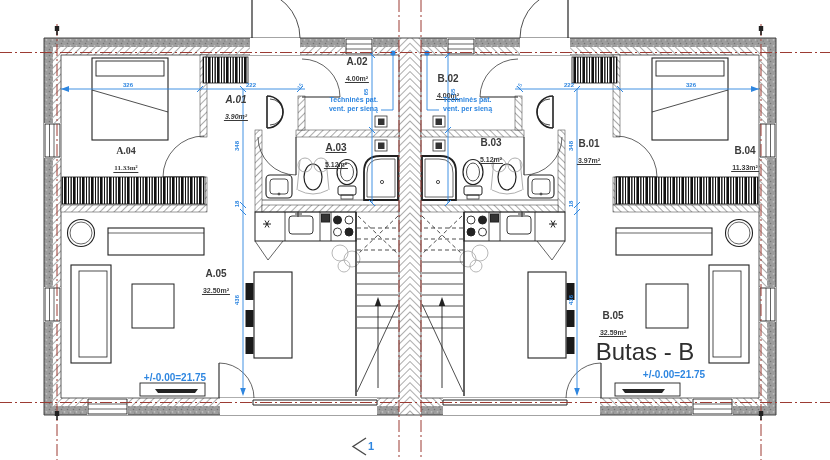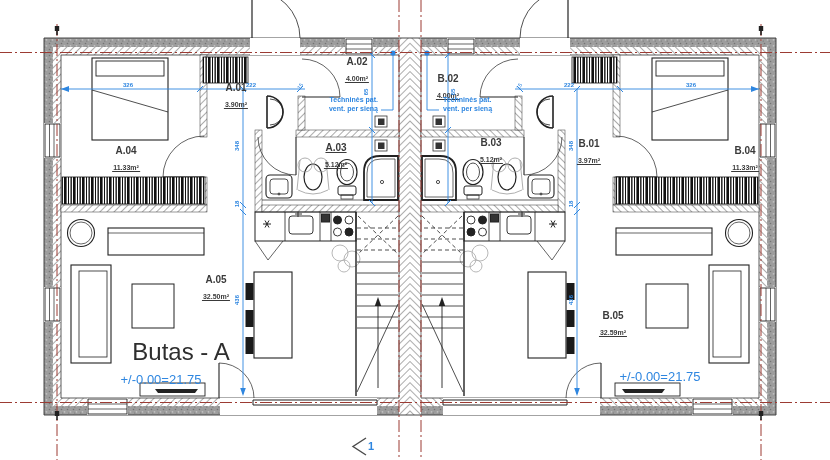--- a/index.html
+++ b/index.html
@@ -4,21 +4,21 @@
 <style>
   html,body{margin:0;padding:0;background:#fff;}
   #canvas{position:relative;width:830px;height:460px;background:#ffffff;overflow:hidden;
           font-family:"Liberation Sans",sans-serif;}
   svg{position:absolute;left:0;top:0;}
   .lbl{position:absolute;color:#3a3a3a;text-align:center;transform:translate(-50%,0);line-height:1.05;}
   .room-id{font-size:10px;font-weight:bold;white-space:nowrap;}
   .room-area{font-size:7px;font-weight:bold;border-bottom:1px solid #3a3a3a;white-space:nowrap;display:inline-block;padding:0 1px;}
   .apt-name{position:absolute;transform:translate(-50%,-50%);font-size:24px;color:#2e2e2e;white-space:nowrap;}
   .blue{color:#2e86e0;}
-  .level{position:absolute;transform:translate(-50%,0);font-size:13px;font-weight:normal;white-space:nowrap;}
+  .level{position:absolute;transform:translate(-50%,0);font-size:10px;font-weight:bold;white-space:nowrap;margin-left:14px;}
   .vent{position:absolute;font-size:7px;font-weight:bold;line-height:8.5px;white-space:nowrap;}
   .hdim{position:absolute;transform:translate(-50%,-100%);font-size:6px;font-weight:bold;white-space:nowrap;}
   .vdim{position:absolute;transform:translate(-50%,-50%) rotate(-90deg);font-size:6px;font-weight:bold;white-space:nowrap;}
   .ddim{position:absolute;transform:translate(-50%,-50%) rotate(-55deg);font-size:5.5px;white-space:nowrap;}
   .section-num{position:absolute;font-size:11px;font-weight:bold;}
 </style>
 </head>
 <body>
 
 <div id="canvas">
@@ -305,37 +305,37 @@
         <rect x="760.2" y="31" width="1.6" height="4"></rect>
     <rect x="54.8" y="411" width="4.4" height="5"></rect>
         <rect x="56.2" y="416" width="1.6" height="4"></rect>
     <rect x="758.8" y="411" width="4.4" height="5"></rect>
         <rect x="760.2" y="416" width="1.6" height="4"></rect>
   </g>
 
   <polyline points="366,438 353,446.5 366,455" fill="none" stroke="#4a4a4a" stroke-width="1.4"></polyline>
 </svg>
 
-<div class="lbl" style="left:236px;top:83px;">
+<div class="lbl" style="left:236px;top:95px;font-style:italic;">
   <div class="room-id">A.01</div>
   <div class="room-area">3.90m²</div>
 </div>
 <div class="lbl" style="left:357px;top:57px;">
   <div class="room-id">A.02</div>
   <div class="room-area">4.00m²</div>
 </div>
 <div class="lbl" style="left:336px;top:143px;text-decoration:underline;">
   <div class="room-id">A.03</div>
   <div class="room-area">5.12m²</div>
 </div>
-<div class="lbl" style="left:126px;top:146px;">
+<div class="lbl" style="left:126px;top:146px;font-family:Liberation Serif, serif;">
   <div class="room-id">A.04</div>
   <div class="room-area">11.33m²</div>
 </div>
-<div class="lbl" style="left:216px;top:275px;">
+<div class="lbl" style="left:216px;top:269px;">
   <div class="room-id">A.05</div>
   <div class="room-area">32.50m²</div>
 </div>
 
 <div class="lbl" style="left:589px;top:95px;margin-top:44px;">
   <div class="room-id">B.01</div>
   <div class="room-area">3.97m²</div>
 </div>
 <div class="lbl" style="left:448px;top:74px;">
   <div class="room-id">B.02</div>
@@ -347,21 +347,21 @@
 </div>
 <div class="lbl" style="left:697px;top:146px;margin-left:48px;">
   <div class="room-id">B.04</div>
   <div class="room-area">11.33m²</div>
 </div>
 <div class="lbl" style="left:613px;top:283px;margin-top:28px;">
   <div class="room-id">B.05</div>
   <div class="room-area">32.59m²</div>
 </div>
 
-<div class="apt-name" style="left:181px;top:352px;">Butas - A</div>
+<div class="apt-name" style="left:645px;top:352px;">Butas - B</div>
 <div class="level blue" style="left:161px;top:372px;">+/-0.00=21.75</div>
 <div class="level blue" style="left:660px;top:369px;">+/-0.00=21.75</div>
 
 <div class="vent blue" style="right:452px;top:96px;text-align:right;">
   <div>Techninės pat.</div>
   <div>vent. per sieną</div>
 </div>
 <div class="vent blue" style="left:443px;top:96px;text-align:left;">
   <div>Techninės pat.</div>
   <div>vent. per sieną</div>

